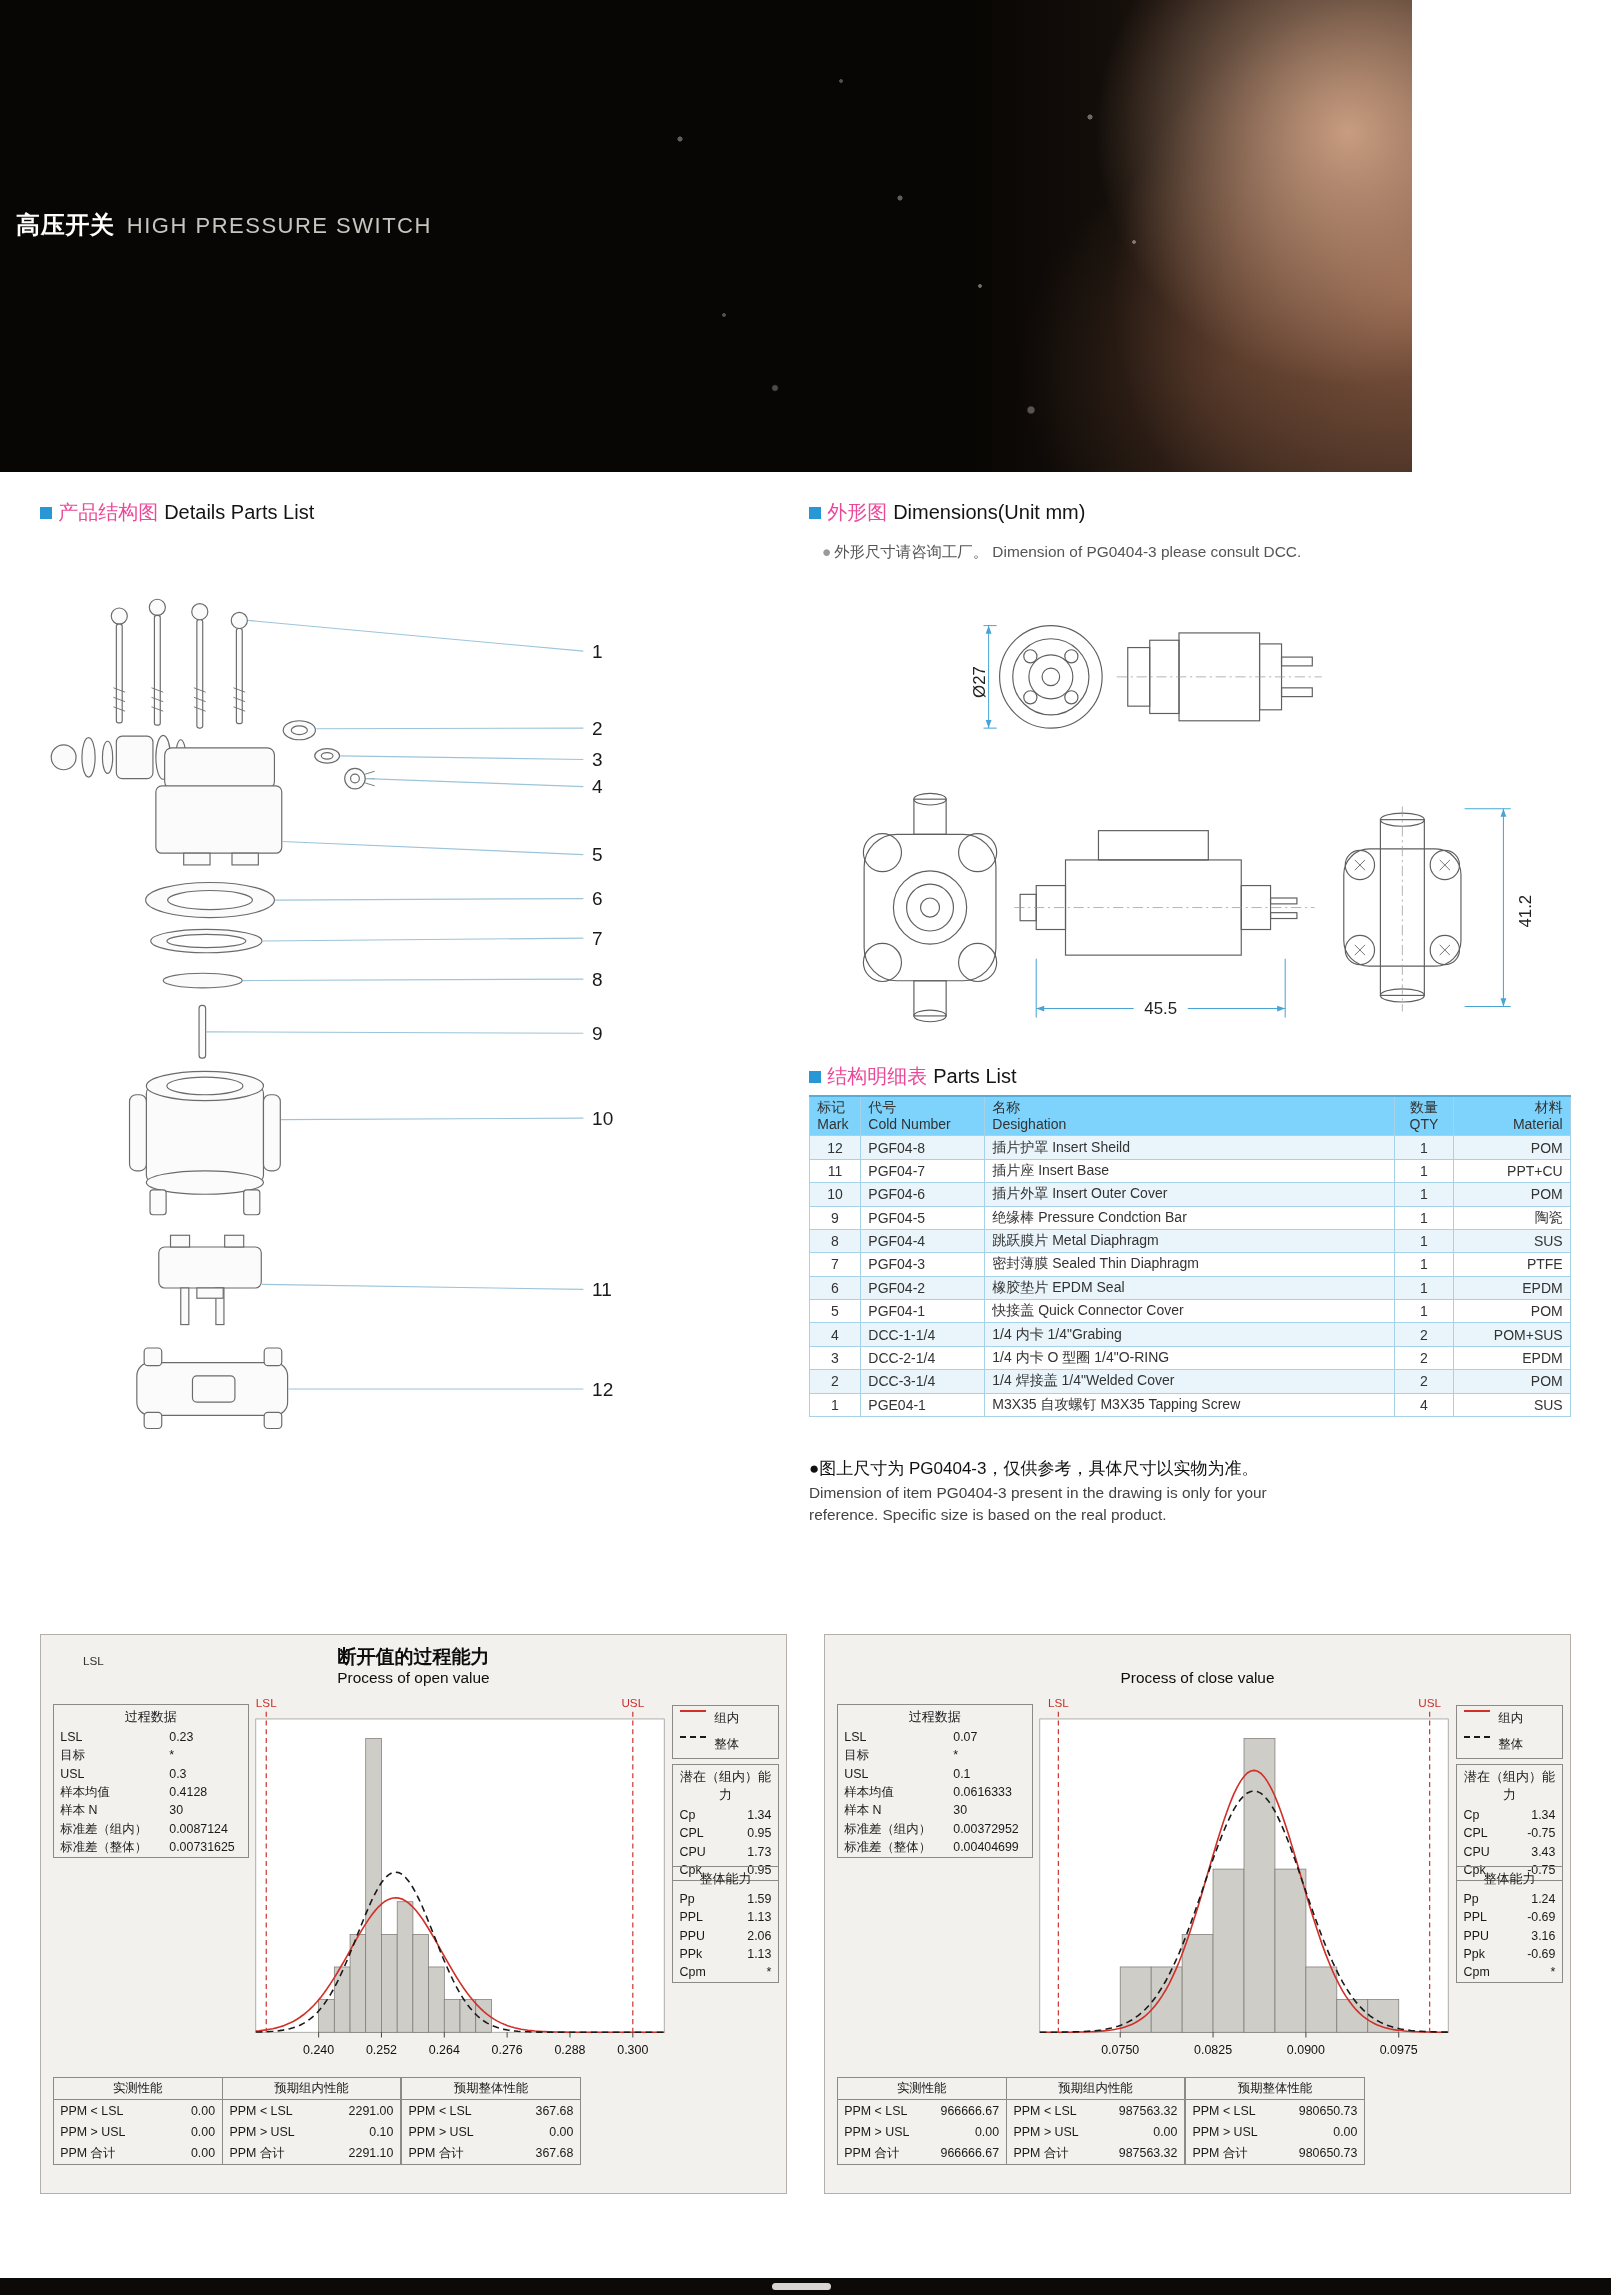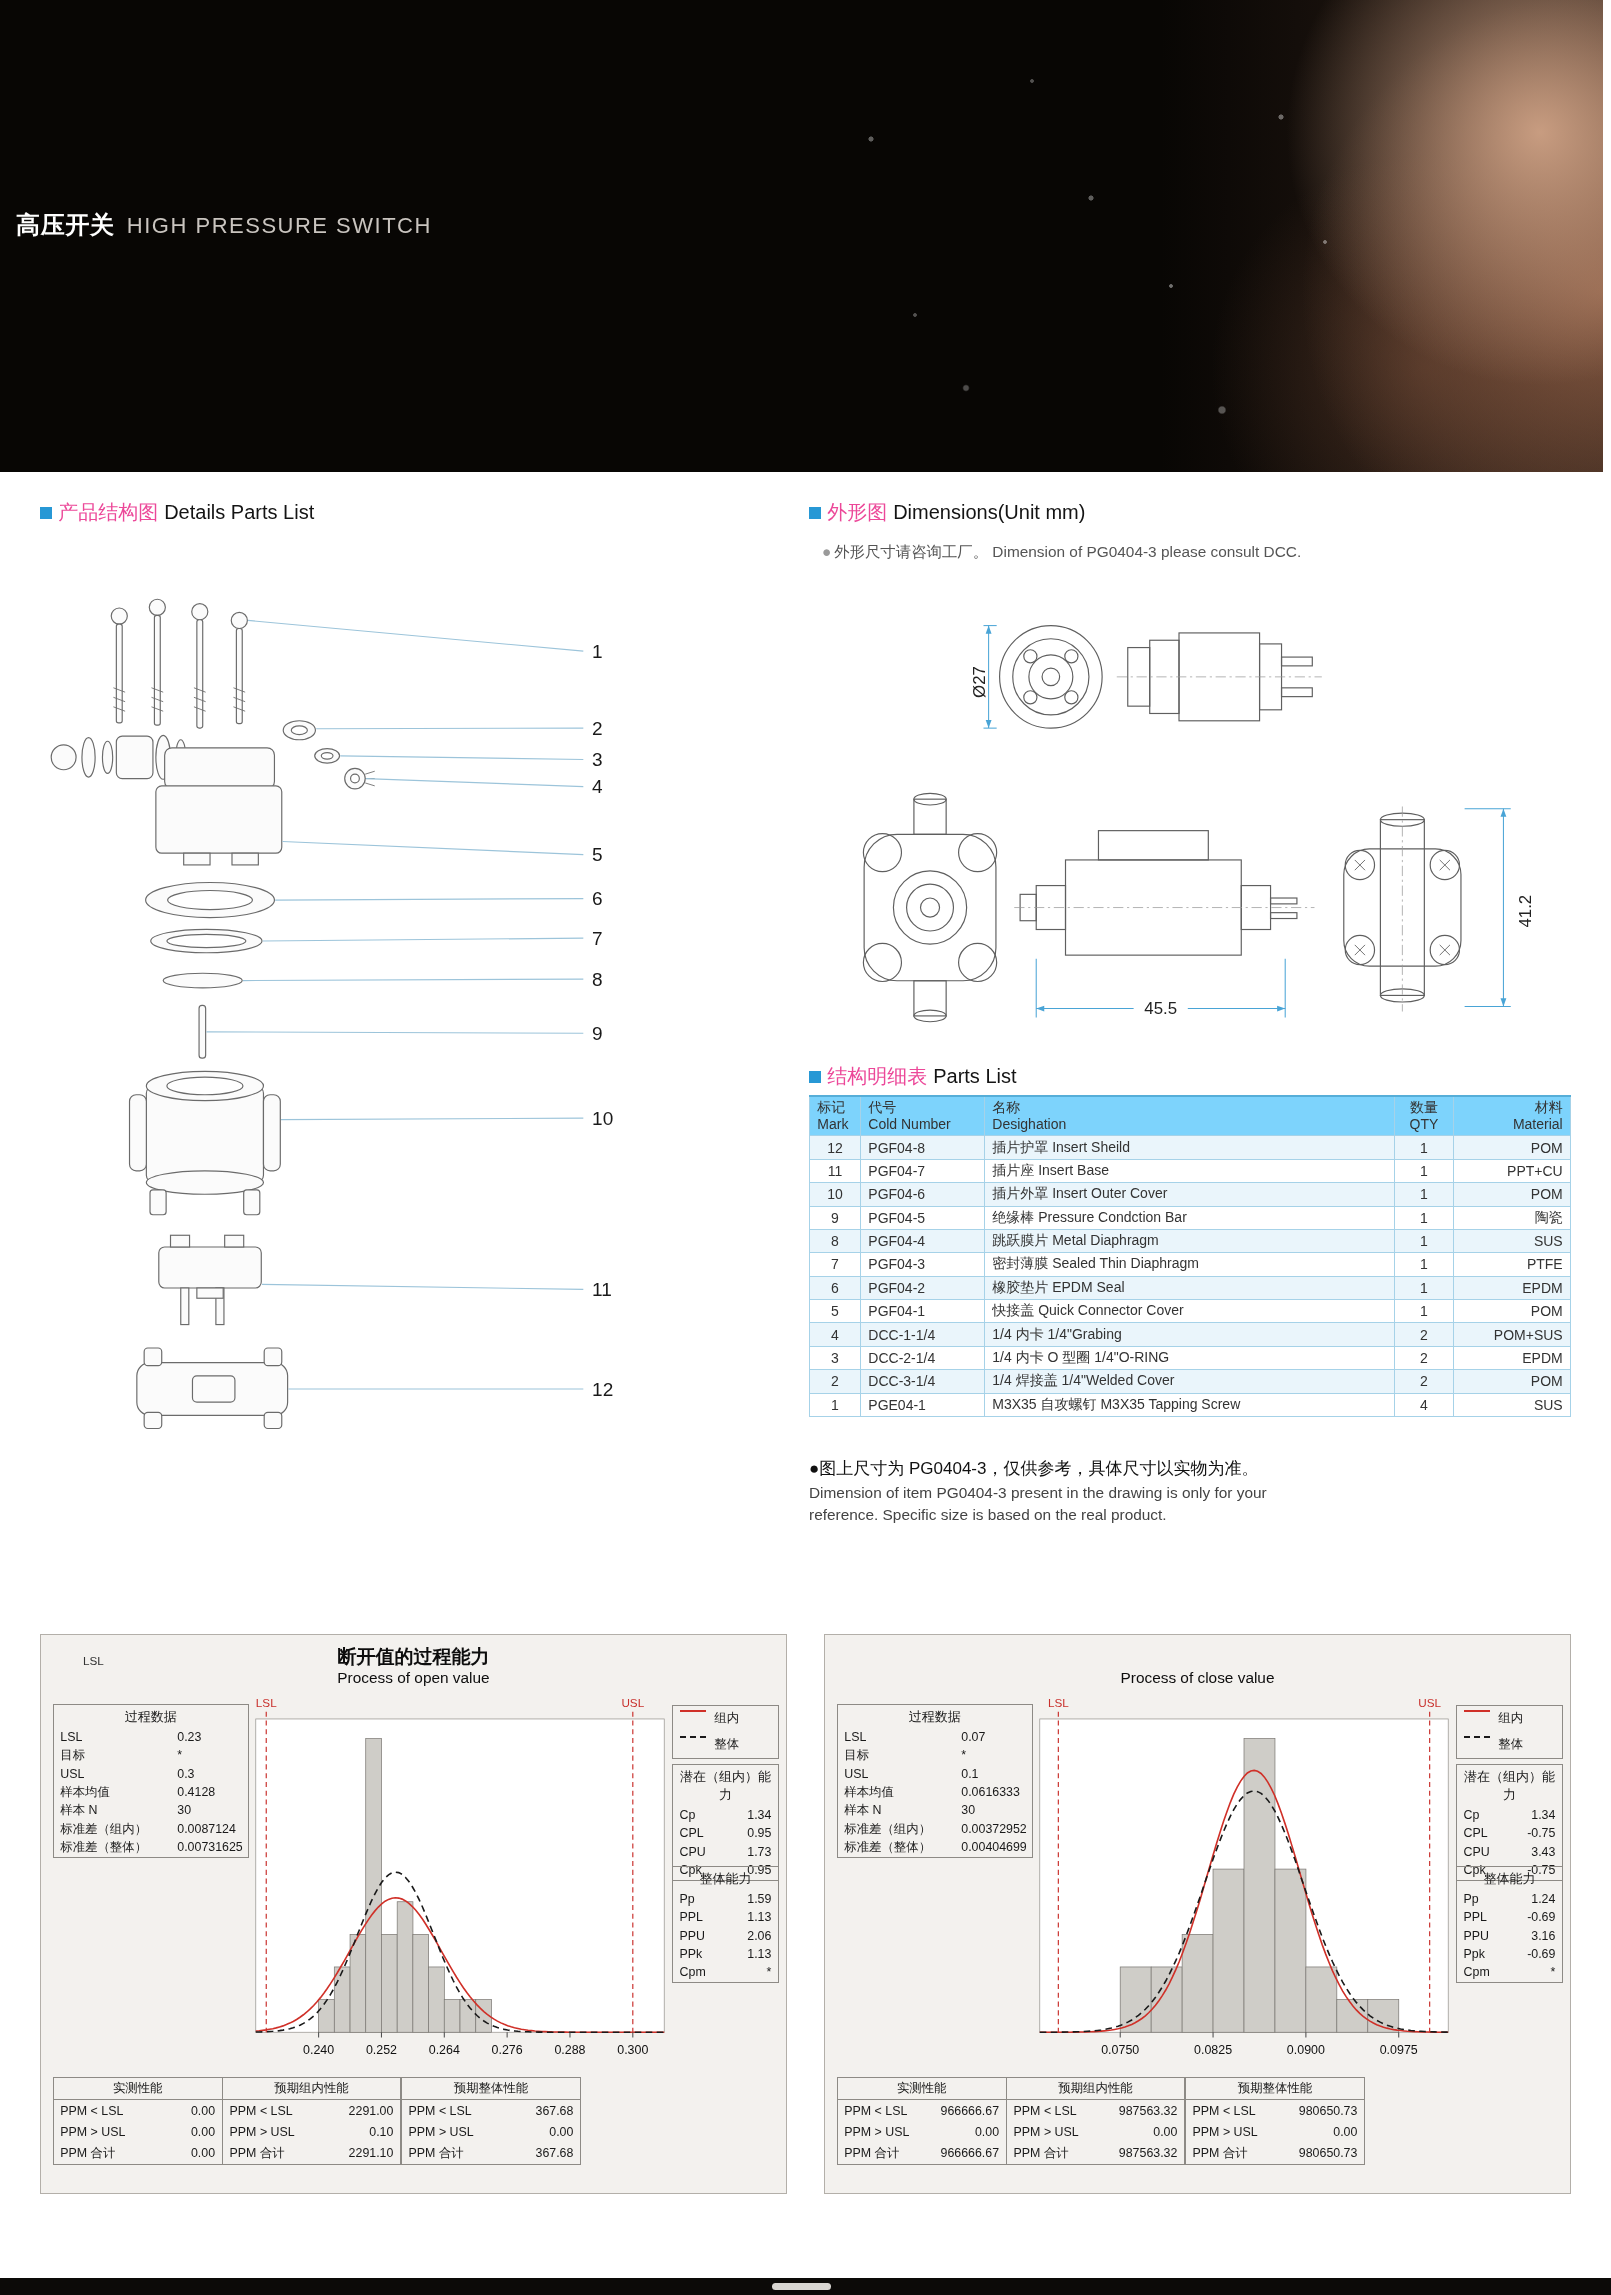--- a/index.html
+++ b/index.html
@@ -2,21 +2,21 @@
 <html style="font-size:11.7px"><head>
 <meta charset="utf-8">
 <style>
   *{margin:0;padding:0;box-sizing:border-box}
   html,body{background:#ffffff}
   .page{position:relative;width:1612px;height:2295px;background:#fff;overflow:hidden;
         font-family:"Liberation Sans","DejaVu Sans",sans-serif;color:#222}
   .abs{position:absolute}
 
   
-  .header{left:0;top:0;width:1603px;height:472px;background:#080604;overflow:hidden}
+  .header{left:0;top:0;width:1412px;height:472px;background:#080604;overflow:hidden}
   .header-photo{right:0;top:0;width:527px;height:472px;background:
     radial-gradient(circle at 88% 28%, rgba(210,165,136,.92), rgba(210,165,136,0) 44%),
     radial-gradient(circle at 100% 62%, rgba(150,100,74,.85), rgba(150,100,74,0) 50%),
     radial-gradient(circle at 66% 78%, rgba(95,62,45,.55), rgba(0,0,0,0) 42%),
     linear-gradient(90deg, #080604 0%, #080604 16%, #1a120d 55%, #2c1e16 100%)}
   .header-drops{right:220px;top:0;width:556px;height:472px;background:
     radial-gradient(circle 2.9px at 44px 139px, rgba(255,255,255,.35) 0 2.2px, transparent 2.9px),
     radial-gradient(circle 2.2px at 88px 315px, rgba(255,255,255,.3) 0 1.5px, transparent 2.2px),
     radial-gradient(circle 3.7px at 139px 388px, rgba(255,255,255,.28) 0 2.2px, transparent 3.7px),
     radial-gradient(circle 2.2px at 205px 81px, rgba(255,255,255,.3) 0 1.5px, transparent 2.2px),
@@ -56,21 +56,21 @@
   
   .panel{width:747px;height:560px;background:#f3f1ee;border:0.7px solid #b3afa9}
   .panel .pt-cn{left:0;right:0;top:8.8px;text-align:center;font-size:19px;font-weight:bold;color:#0d0d0d}
   .panel .pt-en{left:0;right:0;top:34px;text-align:center;font-size:15.4px;color:#0d0d0d}
   .corner-lbl{left:42px;top:19px;font-size:11.7px;color:#333}
   .stat-box{border:0.7px solid #8d8a85;font-size:12.4px;color:#1a1a1a;background:transparent}
   .stat-box .bt{text-align:center;padding:2.9px 2.9px 2.2px;font-size:13px}
   .stat-row{display:flex;padding:0.7px 6.6px;line-height:17px;white-space:nowrap}
   .stat-row .vl{margin-left:auto}
   .stat-row.proc .lb{flex:0 0 101px}
-  .stat-row.proc .vl{margin-left:16px}
+  .stat-row.proc .vl{margin-left:8px}
   .legend-row{display:flex;align-items:flex-start;gap:8px;padding:4.4px 7.3px}
   .legend-line{width:26px;height:0}
   .ppm-box{border:0.7px solid #8d8a85;font-size:12.4px;color:#1a1a1a}
   .ppm-box .bt{text-align:center;padding:2.2px 1.5px;font-size:12.4px;border-bottom:0.7px solid #8d8a85}
   .ppm-row{display:flex;justify-content:space-between;padding:1.5px 6.6px;line-height:18.3px;white-space:nowrap}
 
   
   .footer{left:0;top:2278px;width:1612px;height:17.6px;background:#0c0a08}
   .fmark{position:absolute;left:772px;top:5.1px;width:59px;height:7.3px;background:#d8d5d1;border-radius:3.7px}
 </style>

